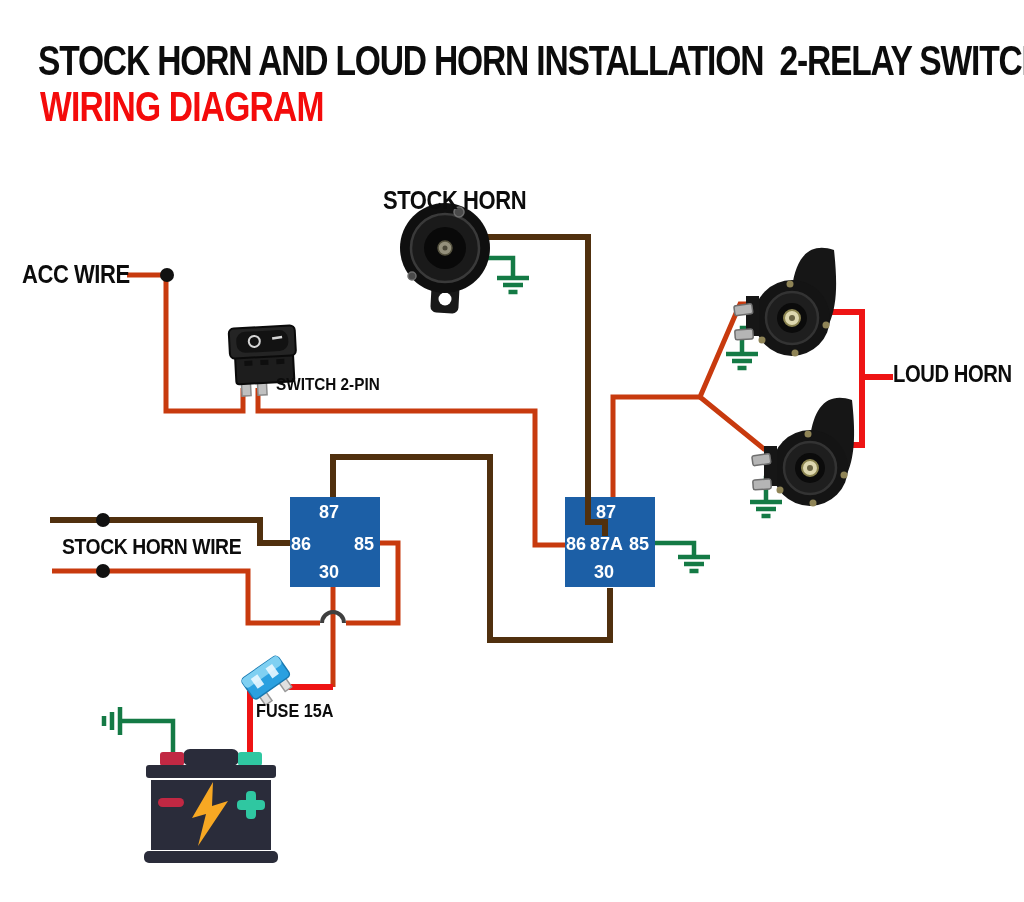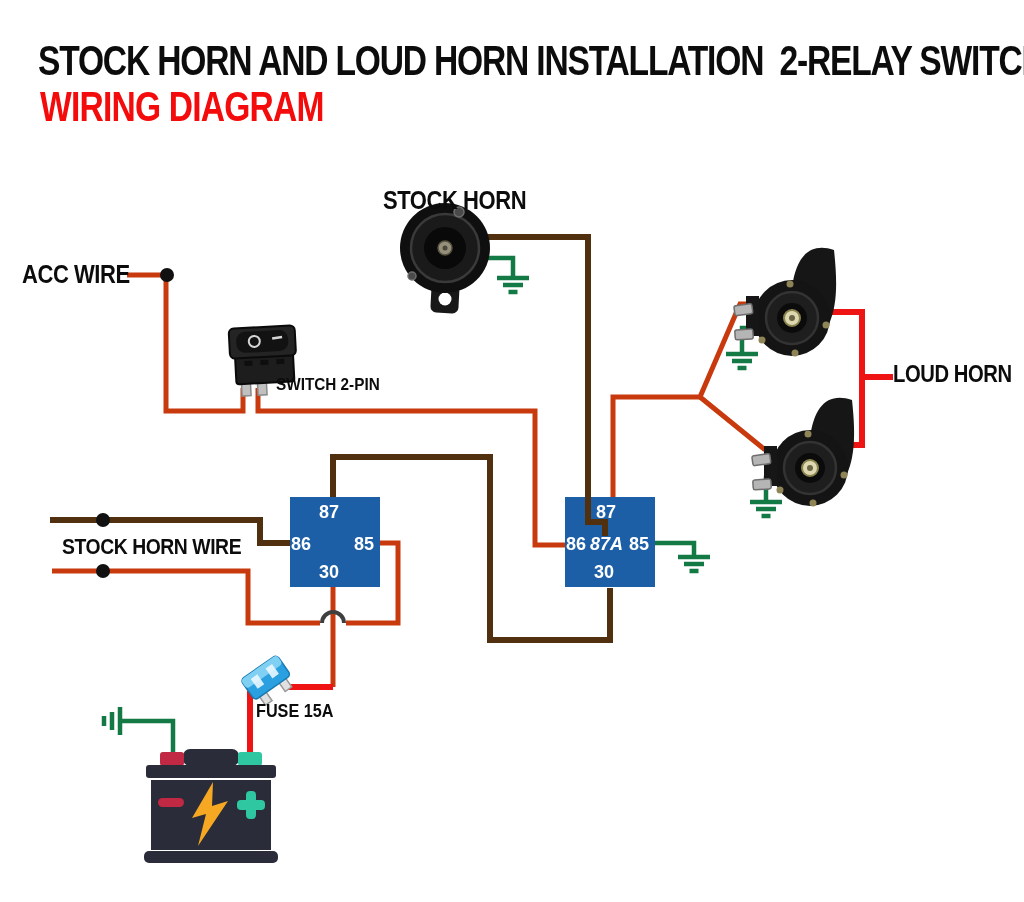--- a/index.html
+++ b/index.html
@@ -16,21 +16,21 @@
   .loudhorn{left:893px;top:363px;font-size:23px;letter-spacing:-.5px;transform:scaleX(.88);}
   .shwire{left:62px;top:536px;font-size:22px;letter-spacing:-.5px;transform:scaleX(.88);}
   .fuselbl{left:256px;top:702px;font-size:18px;transform:scaleX(.90);}
   .pin{position:absolute;font-weight:bold;color:#ffffff;font-size:18px;text-align:left;line-height:1;}
   .p-l87{left:319px;top:503px;width:28px;}
   .p-l86{left:291px;top:535px;width:28px;}
   .p-l85{left:354px;top:535px;width:28px;}
   .p-l30{left:319px;top:563px;width:28px;}
   .p-r87{left:596px;top:503px;width:28px;}
   .p-r86{left:566px;top:535px;width:28px;}
-  .p-r87a{left:590px;top:535px;width:36px;font-style:italic;}
+  .p-r87a{left:590px;top:535px;width:36px;}
   .p-r85{left:629px;top:535px;width:28px;}
   .p-r30{left:594px;top:563px;width:28px;}
 </style>
 </head>
 <body>
 
 <div id="stage">
 
   <svg id="wires" width="1024" height="902" viewBox="0 0 1024 902">
     <defs>

